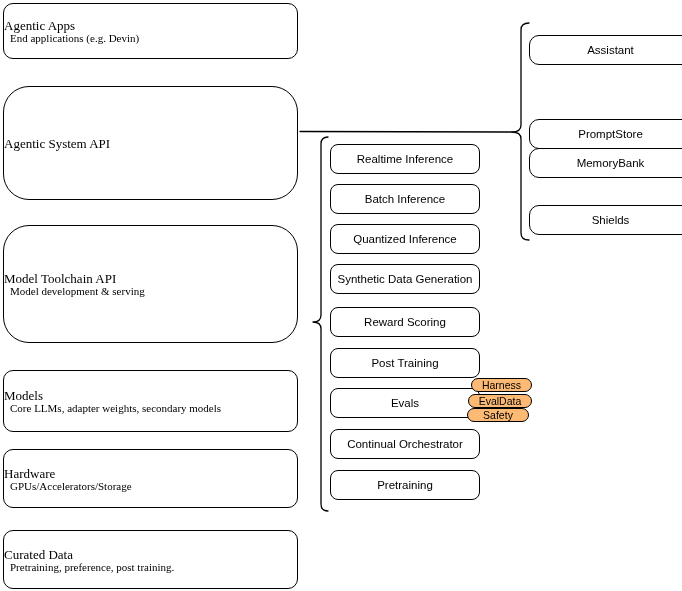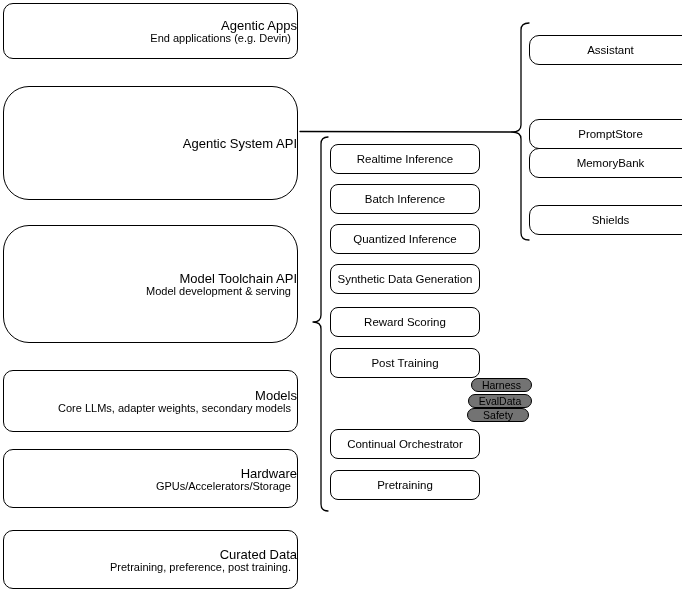--- a/index.html
+++ b/index.html
@@ -32,23 +32,24 @@
   
   .lnode {
     position: absolute;
     left: 3px;
     width: 295px;
     box-sizing: border-box;
     border: 1.3px solid #000000;
     background: #ffffff;
     display: flex;
     flex-direction: column;
-    align-items: flex-end;
+    align-items: flex-start;
     justify-content: center;
     text-align: center;
+    font-family: Liberation Serif, serif;
   }
   .lnode .title { font-size: 13px; line-height: 15px; }
   .lnode .subtitle { font-size: 11px; line-height: 11px; padding: 0 6px; }
   
   .mnode, .rnode {
     position: absolute;
     height: 30px;
     box-sizing: border-box;
     border: 1.3px solid #000000;
     border-radius: 8px;
@@ -62,21 +63,21 @@
   }
   .mnode { left: 330px; width: 150px; }
   .rnode { left: 529px; width: 163px; border-radius: 10px; }
   
   .pill {
     position: absolute;
     height: 14px;
     box-sizing: border-box;
     border: 1.3px solid #000000;
     border-radius: 8px;
-    background: #737373;
+    background: #fdba74;
     display: flex;
     align-items: center;
     justify-content: center;
     font-size: 10.5px;
     white-space: nowrap;
     z-index: 2;
   }
 </style>
 </head>
 <body>
@@ -129,20 +130,23 @@
   </div>
   <div class="mnode" style="top:307px">
     <span>Reward Scoring</span>
   </div>
   <div class="mnode" style="top:264px">
     <span>Synthetic Data Generation</span>
   </div>
   <div class="mnode" style="top:348px">
     <span>Post Training</span>
   </div>
+  <div class="mnode" style="top:388px">
+    <span>Evals</span>
+  </div>
   <div class="mnode" style="top:429px">
     <span>Continual Orchestrator</span>
   </div>
   <div class="mnode" style="top:470px">
     <span>Pretraining</span>
   </div>
 
   <div class="pill" style="left:471px;top:378px;width:61px">
     <span>Harness</span>
   </div>

